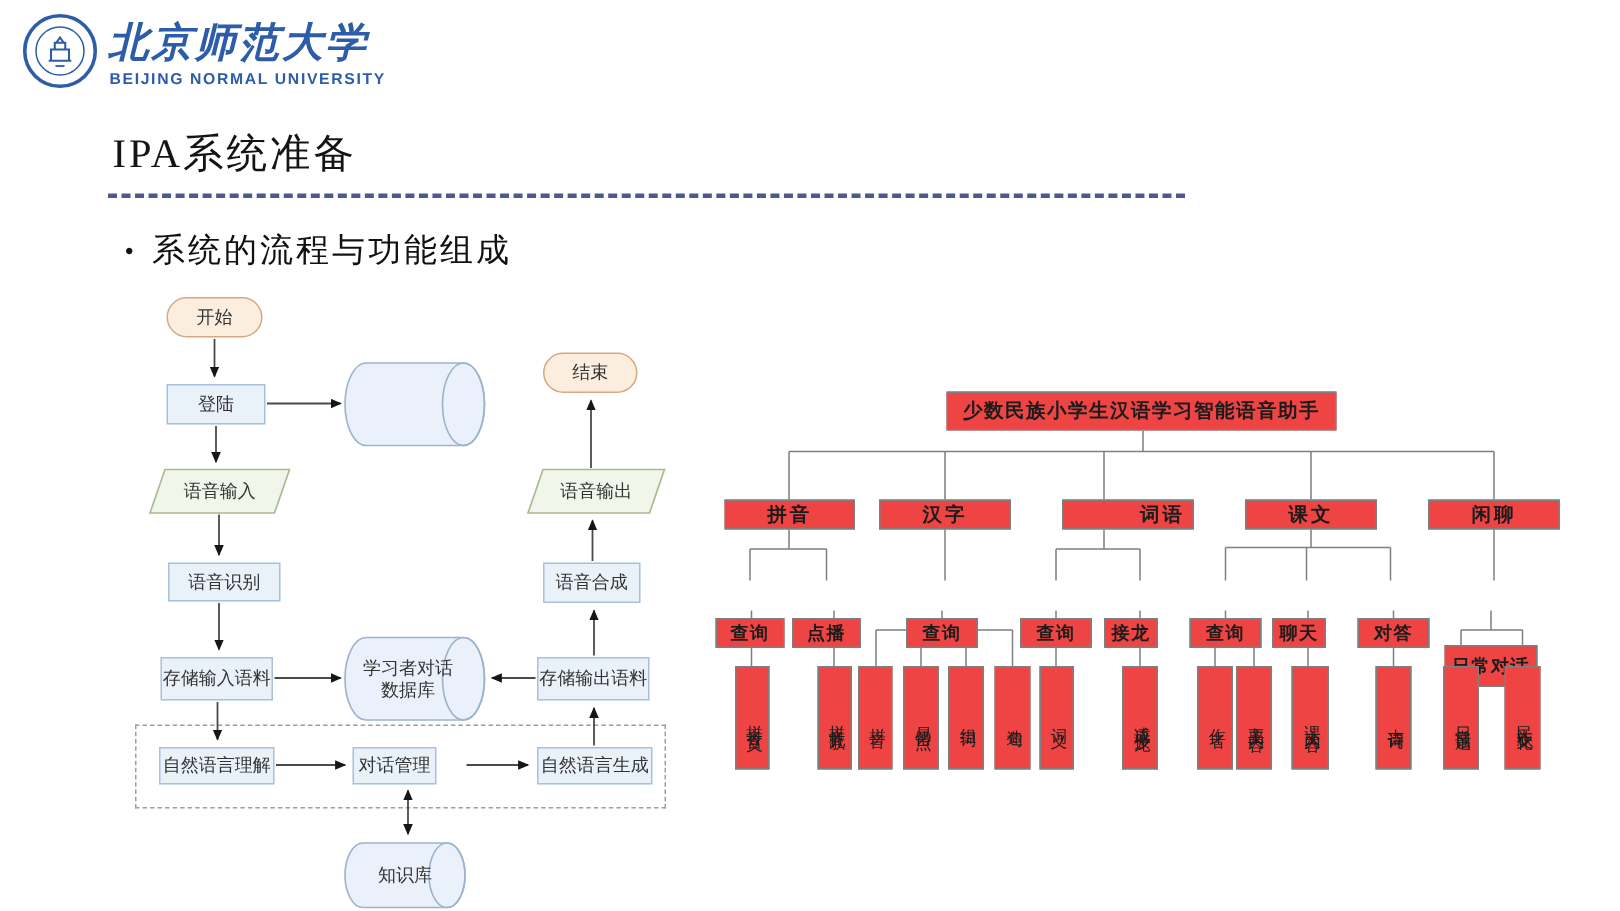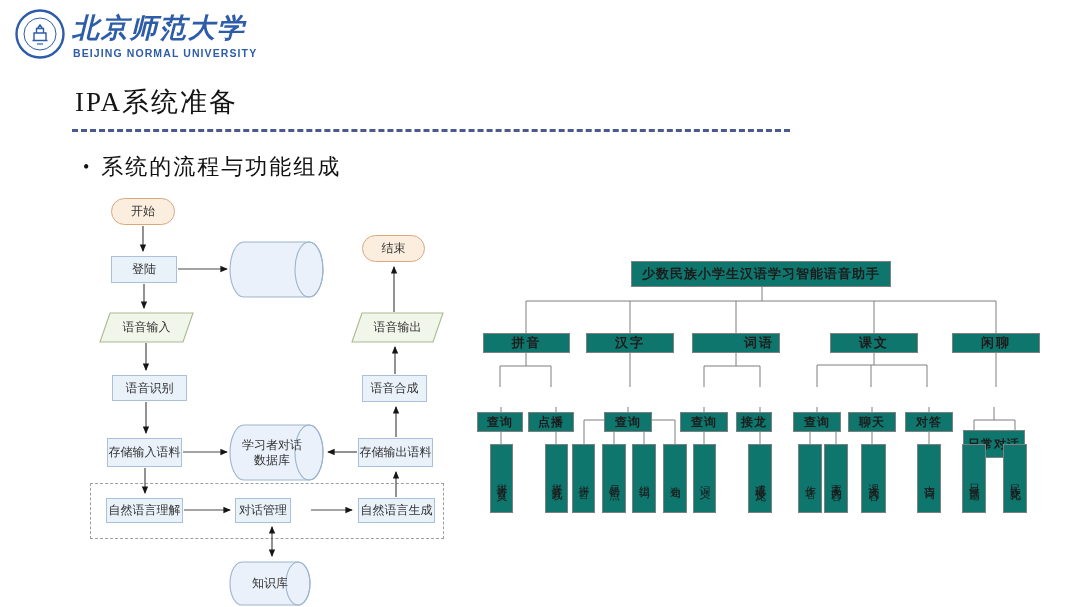--- a/index.html
+++ b/index.html
@@ -23,21 +23,21 @@
   .nd{position:absolute;display:flex;align-items:center;justify-content:center;
       text-align:center;box-sizing:border-box;z-index:3;}
   
   .fc{font-size:12px;color:#333;line-height:1.25;}
   .fc-box{background:#e9f1f9;border:1px solid #a9c1db;}
   .fc-pill{background:#fceedf;border:1px solid #d8a87e;border-radius:14px;}
   .fc-label{background:transparent;border:none;}
   .dashed-group{position:absolute;left:90px;top:483px;width:352px;height:54px;
                 border:1px dashed #9aa0a6;z-index:1;}
   
-  .tr{background:#0f766e;border:1px solid #7f7f7f;color:#1c1c1c;}
+  .tr{background:#ef4444;border:1px solid #7f7f7f;color:#1c1c1c;}
   .tr-root{font-size:13px;font-weight:600;letter-spacing:1px;}
   .tr-l1{font-size:13px;font-weight:600;letter-spacing:2px;}
   .tr-l2{font-size:12px;font-weight:600;letter-spacing:1px;margin-top:25px;}
   .tr-v{writing-mode:vertical-rl;text-orientation:upright;font-size:11px;font-weight:500;
         letter-spacing:2px;line-height:1;padding:4px 0;justify-content:center;}
   .layer{position:absolute;left:0;top:0;z-index:2;}
 </style>
 </head>
 <body>
 
@@ -133,31 +133,31 @@
   <div class="nd fc fc-box" style="left:358px;top:438px;width:75px;height:29px;">存储输出语料</div>
   <div class="nd fc fc-box" style="left:362px;top:375px;width:65px;height:27px;">语音合成</div>
   <div class="nd fc fc-label" style="left:352px;top:313px;width:91px;height:29px;">语音输出</div>
   <div class="nd fc fc-pill" style="left:362px;top:235px;width:63px;height:27px;">结束</div>
   <div class="nd fc fc-label" style="left:240px;top:569px;width:60px;height:28px;">知识库</div>
 
   <div class="nd tr tr-root" style="left:631px;top:261px;width:260px;height:26px;">少数民族小学生汉语学习智能语音助手</div>
 
   <div class="nd tr tr-l1" style="left:483px;top:333px;width:87px;height:20px;">拼音</div>
   <div class="nd tr tr-l1" style="left:586px;top:333px;width:88px;height:20px;">汉字</div>
-  <div class="nd tr tr-l1" style="left:692px;top:333px;width:88px;height:20px;padding-left:46px;">词语</div>
+  <div class="nd tr tr-l1" style="left:708px;top:333px;width:88px;height:20px;padding-left:46px;">词语</div>
   <div class="nd tr tr-l1" style="left:830px;top:333px;width:88px;height:20px;">课文</div>
   <div class="nd tr tr-l1" style="left:952px;top:333px;width:88px;height:20px;">闲聊</div>
 
   <div class="nd tr tr-l2" style="left:477px;top:387px;width:46px;height:20px;">查询</div>
   <div class="nd tr tr-l2" style="left:528px;top:387px;width:46px;height:20px;">点播</div>
   <div class="nd tr tr-l2" style="left:604px;top:387px;width:48px;height:20px;">查询</div>
   <div class="nd tr tr-l2" style="left:680px;top:387px;width:48px;height:20px;">查询</div>
   <div class="nd tr tr-l2" style="left:736px;top:387px;width:36px;height:20px;">接龙</div>
   <div class="nd tr tr-l2" style="left:793px;top:387px;width:48px;height:20px;">查询</div>
-  <div class="nd tr tr-l2" style="left:848px;top:387px;width:48px;height:20px;">聊天</div>
+  <div class="nd tr tr-l2" style="left:848px;top:387px;width:36px;height:20px;">聊天</div>
   <div class="nd tr tr-l2" style="left:905px;top:387px;width:48px;height:20px;">对答</div>
   <div class="nd tr tr-l2" style="left:963px;top:405px;width:62px;height:28px;">日常对话</div>
 
   <div class="nd tr tr-v" style="left:490px;top:444px;width:23px;height:69px;">拼音含义</div>
   <div class="nd tr tr-v" style="left:545px;top:444px;width:23px;height:69px;">拼音儿歌</div>
   <div class="nd tr tr-v" style="left:572px;top:444px;width:23px;height:69px;">拼音</div>
   <div class="nd tr tr-v" style="left:602px;top:444px;width:24px;height:69px;">易错点</div>
   <div class="nd tr tr-v" style="left:632px;top:444px;width:24px;height:69px;">组词</div>
   <div class="nd tr tr-v" style="left:663px;top:444px;width:24px;height:69px;">造句</div>
   <div class="nd tr tr-v" style="left:693px;top:444px;width:23px;height:69px;">词义</div>

